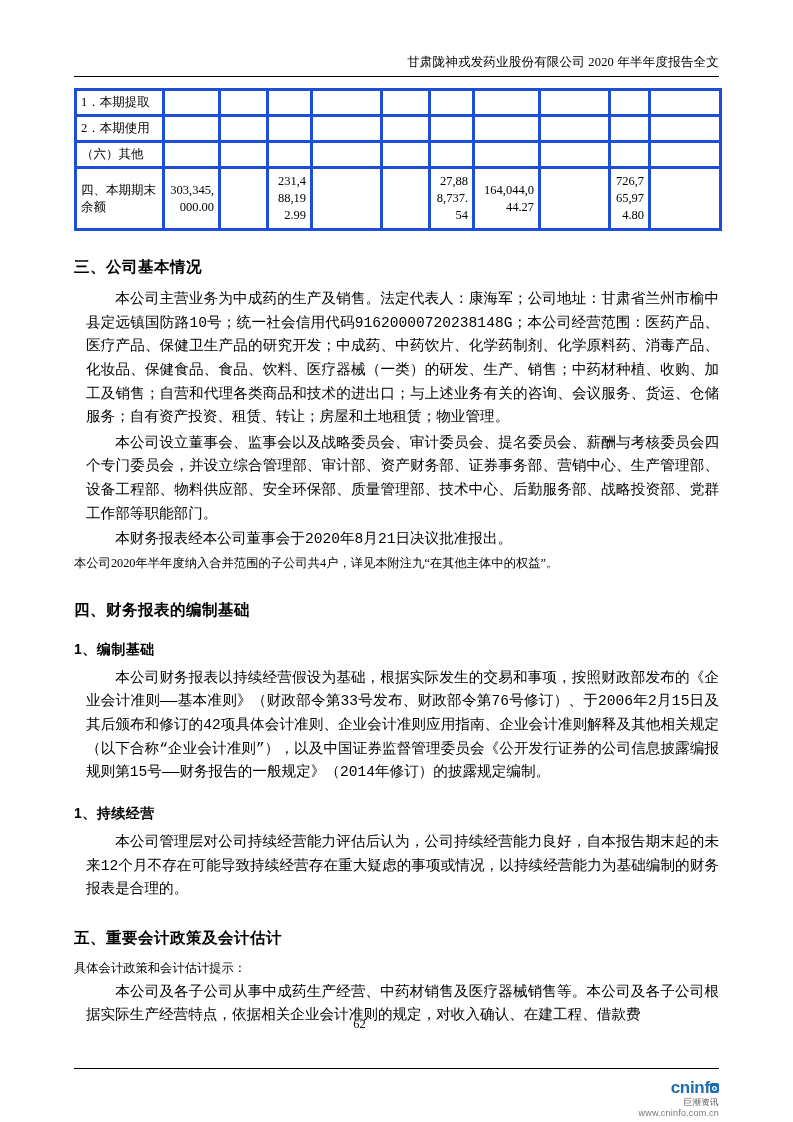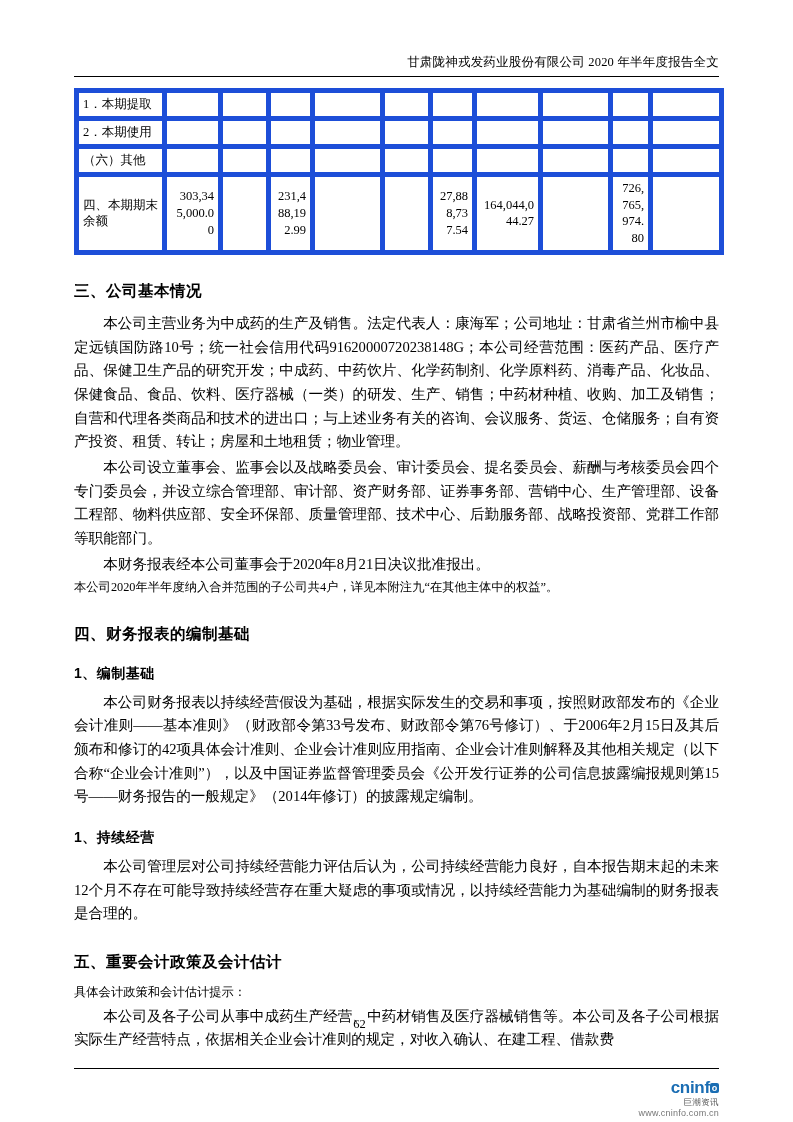--- a/index.html
+++ b/index.html
@@ -44,21 +44,21 @@
     left: 74px;
     width: 645px;
   }
   table.fin {
     border-collapse: collapse;
     width: 645px;
     table-layout: fixed;
     font-size: 12.5px;
   }
   table.fin td {
-    border: 5px solid #1d4ed8;
+    border: 3px solid #1d4ed8;
     padding: 3px 4px;
     vertical-align: middle;
     line-height: 1.35;
     word-break: break-all;
   }
   td.lbl {
     text-align: left;
   }
   td.num {
     text-align: right;
@@ -78,23 +78,24 @@
   h3.sub {
     font-family: "Liberation Sans", "DejaVu Sans", sans-serif;
     font-size: 14px;
     font-weight: bold;
     margin: 20px 0 8px 0;
     letter-spacing: 0.5px;
   }
   p.body {
     font-size: 14.6px;
     line-height: 1.62;
-    margin: 0 0 2px 0;
+    margin: 0 0 2px 12px;
     text-align: justify;
     text-justify: inter-ideograph;
+    font-family: Liberation Mono, monospace;
   }
   p.indent {
     text-indent: 2em;
   }
   p.small {
     font-size: 12.3px;
     line-height: 1.6;
     margin: 0 0 2px 0;
     text-align: justify;
   }

